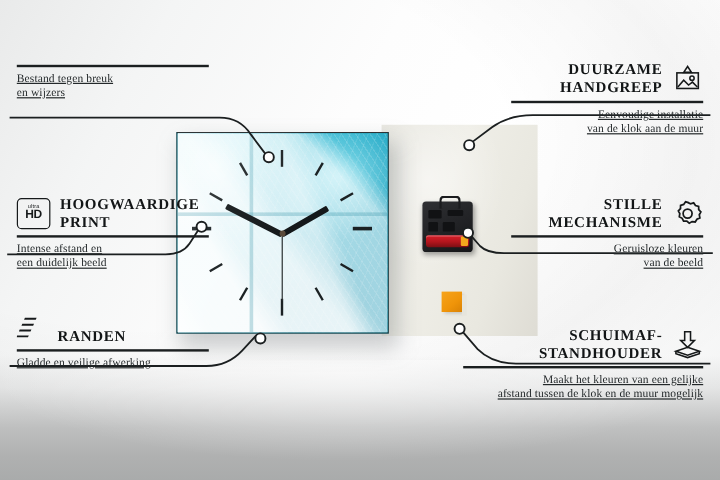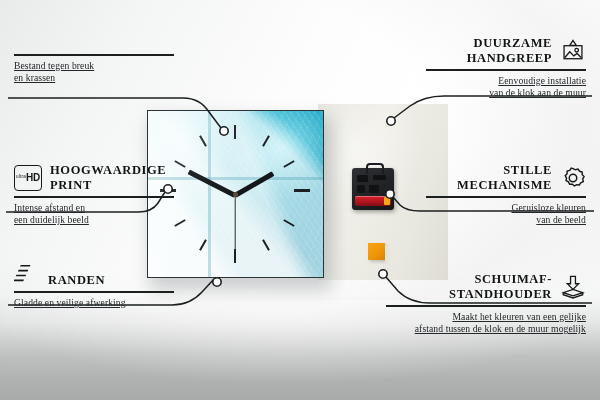--- a/index.html
+++ b/index.html
@@ -118,21 +118,21 @@
   .co-rule{height:1.6px;background:#1b1f20;margin-top:4px;}
   .co-sub{font-size:9.6px;color:#23282a;line-height:1.3;margin-top:4px;letter-spacing:0.1px;text-decoration:underline;}
   .left .co-head{justify-content:flex-start;}
   .left .co-title,.left .co-sub{text-align:left;}
   .right .co-head{justify-content:flex-end;}
   .right .co-title,.right .co-sub{text-align:right;}
   .ico{width:26px;height:26px;flex:0 0 26px;display:block;}
 
   .hd-badge{
     width:26px;height:24px;border:1.6px solid #16191a;border-radius:4px;
-    display:flex;flex-direction:row;align-items:center;justify-content:center;
+    display:flex;flex-direction:column;align-items:center;justify-content:center;
     font-family:"Liberation Sans",sans-serif;color:#16191a;line-height:1;
   }
   .hd-badge .u{font-size:4.6px;letter-spacing:.2px;margin-bottom:1px;}
   .hd-badge .h{font-size:10px;font-weight:bold;letter-spacing:-0.3px;}
 
   svg.leader{position:absolute;left:0;top:0;width:600px;height:400px;pointer-events:none;}
 </style>
 </head>
 <body>
 
@@ -205,21 +205,21 @@
       <circle cx="391" cy="121" r="4.2"></circle>
       <circle cx="390" cy="194" r="4.2"></circle>
       <circle cx="383" cy="274" r="4.2"></circle>
     </g>
   </svg>
 
   <div class="callout left" style="left:14px;top:50px;width:160px;">
     <div class="co-rule" style="width:160px;"></div>
     <div class="co-sub">
       <span>Bestand tegen breuk</span><br>
-      <span>en krassen</span>
+      <span>en wijzers</span>
     </div>
   </div>
 
   <div class="callout left" style="left:14px;top:163px;width:160px;">
     <div class="co-head">
       <span class="ico hd-badge">
         <span class="u">ultra</span>
         <span class="h">HD</span>
       </span>
       <span class="co-title">
@@ -245,21 +245,21 @@
         <br>
         <span>RANDEN</span>
       </span>
     </div>
     <div class="co-rule" style="width:160px;"></div>
     <div class="co-sub">
       <span>Gladde en veilige afwerking</span>
     </div>
   </div>
 
-  <div class="callout right" style="left:426px;top:36px;width:160px;">
+  <div class="callout right" style="left:426px;top:51px;width:160px;">
     <div class="co-head">
       <span class="co-title">
         <span>DUURZAME</span><br>
         <span>HANDGREEP</span>
       </span>
       <span class="ico">
         <svg viewBox="0 0 32 32" width="26" height="26" fill="none" stroke="#16191a" stroke-width="1.6">
           <path d="M16,3 L12,9 L20,9 Z"></path>
           <rect x="5" y="9.5" width="22" height="16"></rect>
           <circle cx="20.5" cy="15" r="2.2"></circle>

